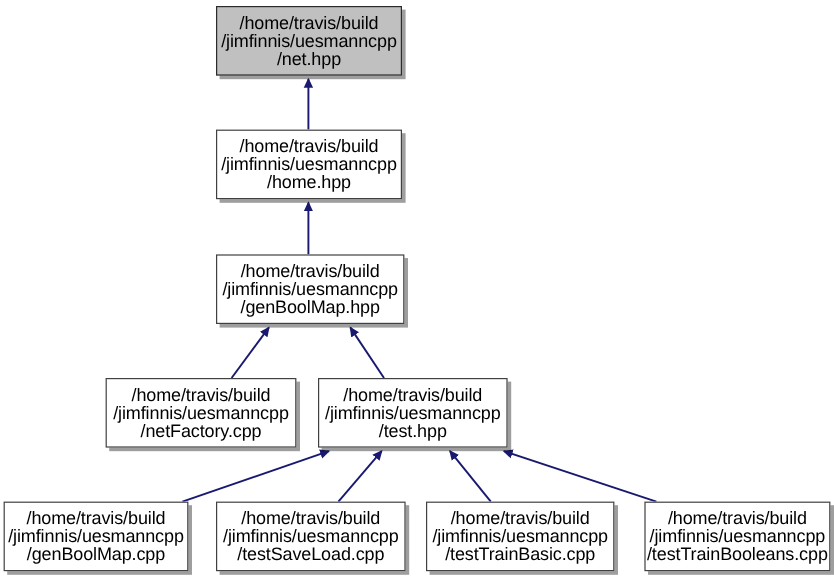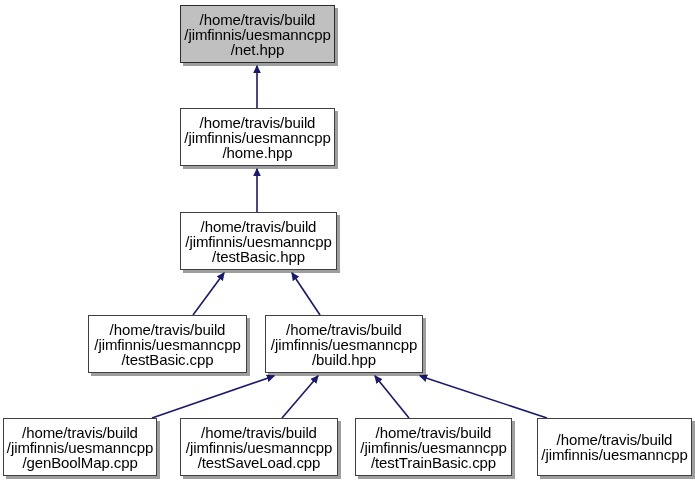--- a/index.html
+++ b/index.html
@@ -84,45 +84,46 @@
         <span class="line">/net.hpp</span>
       </div>
       <div class="node" style="left: 180px; top: 108px; width: 155px; height: 58px;">
         <span class="line">/home/travis/build</span>
         <span class="line">/jimfinnis/uesmanncpp</span>
         <span class="line">/home.hpp</span>
       </div>
       <div class="node" style="left: 180px; top: 212px; width: 157px; height: 58px;">
         <span class="line">/home/travis/build</span>
         <span class="line">/jimfinnis/uesmanncpp</span>
-        <span class="line">/testBasic.hpp</span>
+        <span class="line">/genBoolMap.hpp</span>
       </div>
       <div class="node" style="left: 88px; top: 315px; width: 159px; height: 58px;">
         <span class="line">/home/travis/build</span>
         <span class="line">/jimfinnis/uesmanncpp</span>
-        <span class="line">/testBasic.cpp</span>
+        <span class="line">/netFactory.cpp</span>
       </div>
       <div class="node" style="left: 265px; top: 315px; width: 158px; height: 58px;">
         <span class="line">/home/travis/build</span>
         <span class="line">/jimfinnis/uesmanncpp</span>
-        <span class="line">/build.hpp</span>
+        <span class="line">/test.hpp</span>
       </div>
       <div class="node" style="left: 3px; top: 418px; width: 154px; height: 58px;">
         <span class="line">/home/travis/build</span>
         <span class="line">/jimfinnis/uesmanncpp</span>
         <span class="line">/genBoolMap.cpp</span>
       </div>
       <div class="node" style="left: 180px; top: 418px; width: 158px; height: 58px;">
         <span class="line">/home/travis/build</span>
         <span class="line">/jimfinnis/uesmanncpp</span>
         <span class="line">/testSaveLoad.cpp</span>
       </div>
       <div class="node" style="left: 355px; top: 418px; width: 157px; height: 58px;">
         <span class="line">/home/travis/build</span>
         <span class="line">/jimfinnis/uesmanncpp</span>
         <span class="line">/testTrainBasic.cpp</span>
       </div>
       <div class="node" style="left: 537px; top: 418px; width: 155px; height: 58px;">
         <span class="line">/home/travis/build</span>
         <span class="line">/jimfinnis/uesmanncpp</span>
+        <span class="line">/testTrainBooleans.cpp</span>
       </div>
     </div>
 </div>
 
 </body></html>

